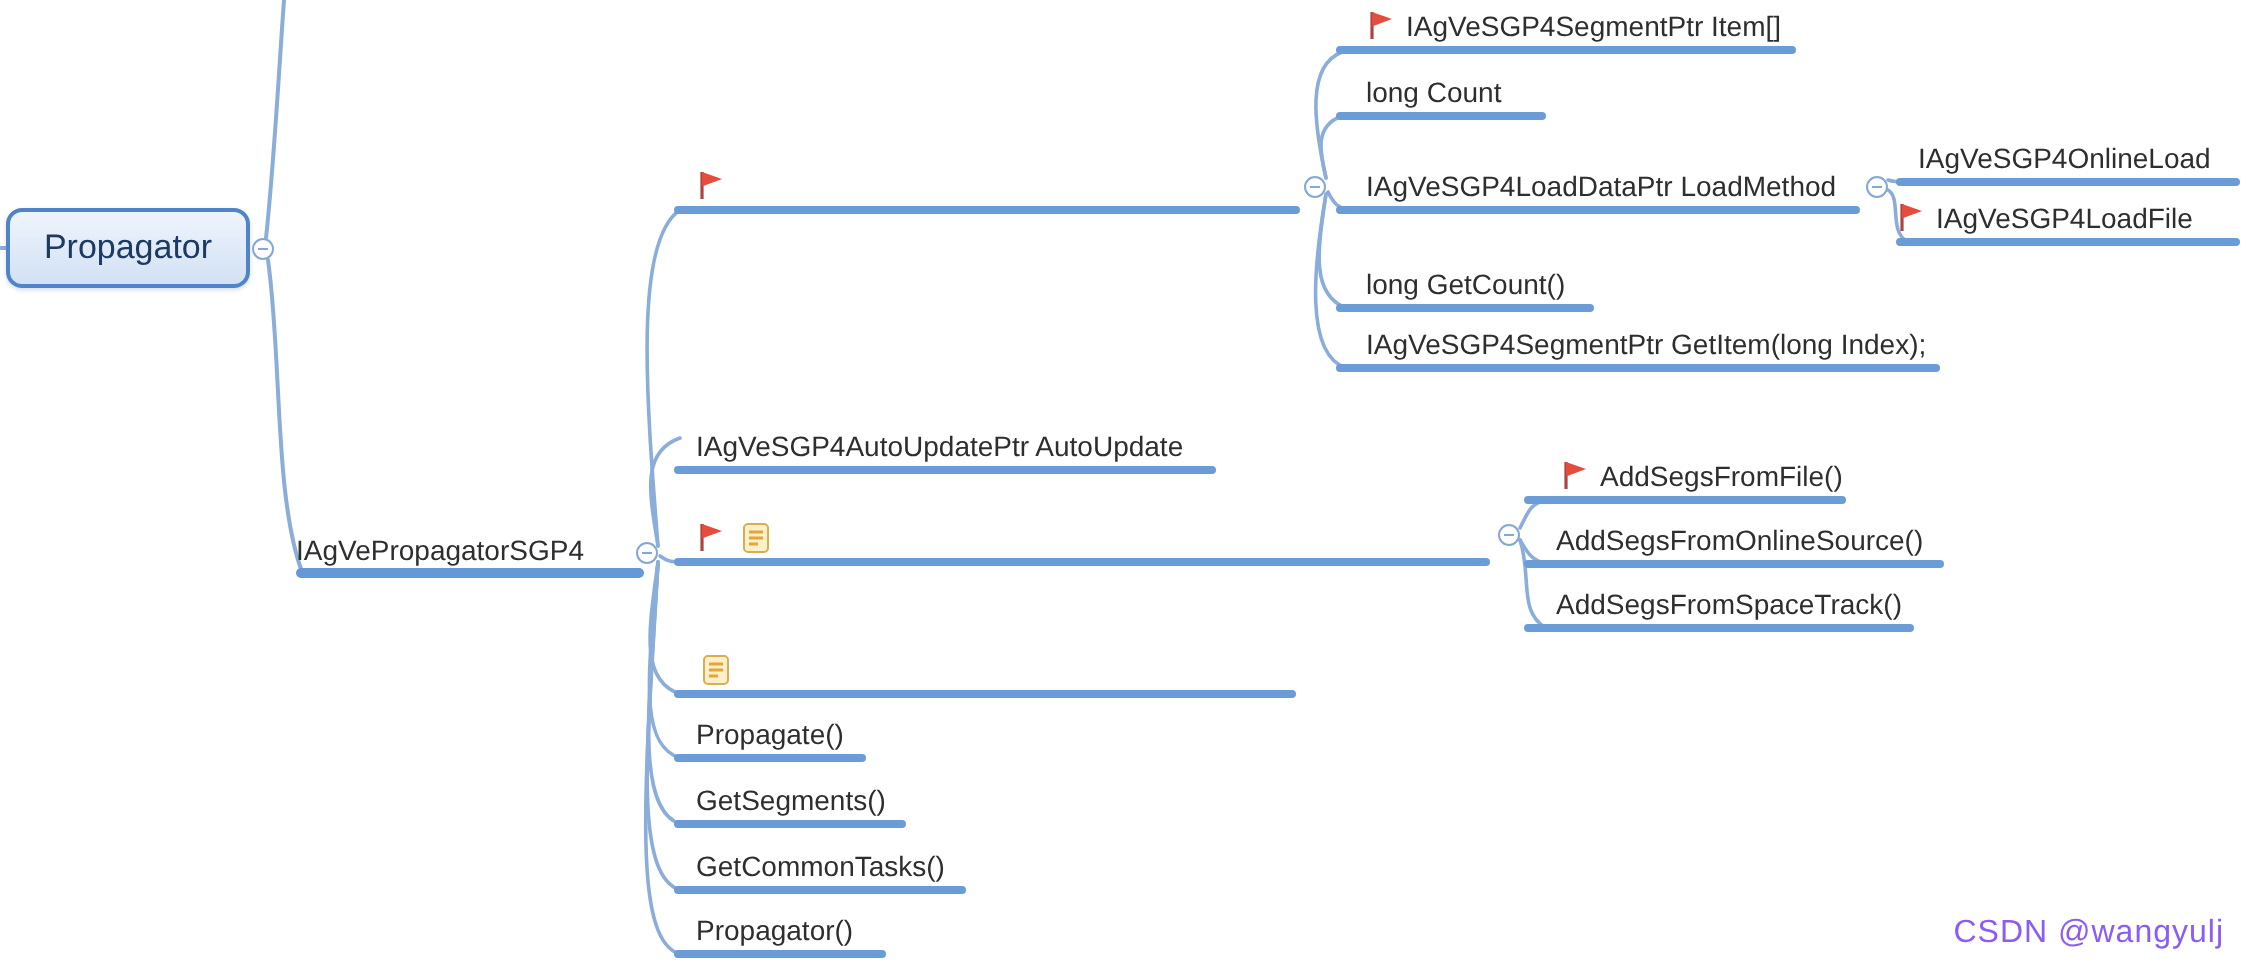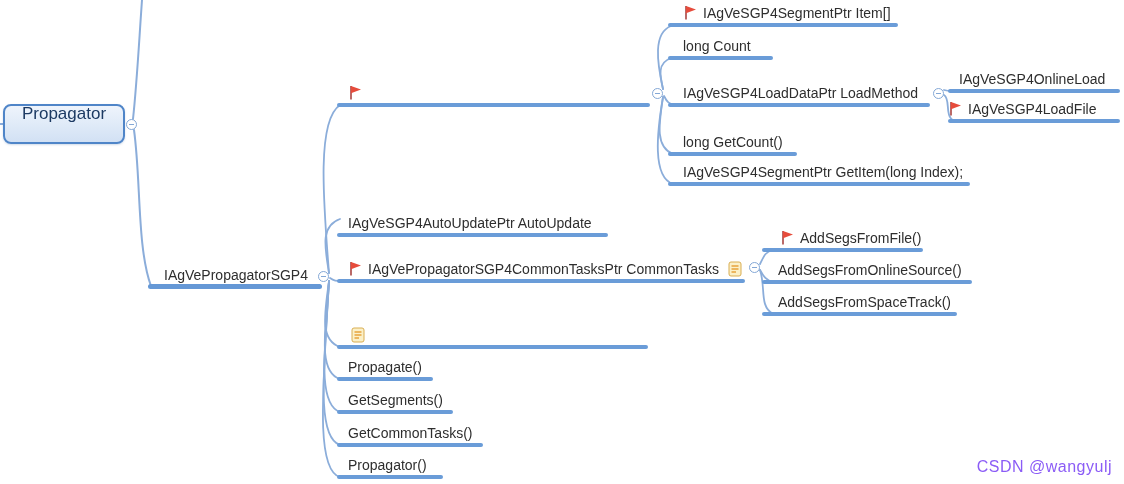--- a/index.html
+++ b/index.html
@@ -22,21 +22,21 @@
   .node::after{
     content:"";position:absolute;left:0;right:0;bottom:0;height:4px;
     border-radius:2px;background:#6a9cd8;
   }
   .node.thick::after{height:5px;border-radius:2.5px;background:#6598d6;}
   .lbl{line-height:16px;}
 
   
   .root{
     position:absolute;left:3px;top:104px;width:122px;height:40px;z-index:2;
-    display:flex;justify-content:center;box-sizing:border-box;
+    display:flex;align-items:center;justify-content:center;box-sizing:border-box;
     background:linear-gradient(#eef4fc,#d2e1f4);
     border:2px solid #4f85c8;border-radius:8px;
     font-size:17px;color:#1c3a63;
     box-shadow:0 1px 2px rgba(80,120,170,.25);
   }
 
   
   .collapse{
     position:absolute;width:11px;height:11px;z-index:3;box-sizing:border-box;
     border:1px solid #84a8d6;border-radius:50%;background:#fff;cursor:pointer;
@@ -82,21 +82,21 @@
   <path d="M760,264 C764,256 765,252 773,250"></path>
   <path d="M760,270 C764,277 766,280 773,282"></path>
   <path d="M760,270 C766,288 759,306 773,314"></path>
 </svg>
 
 <div class="root">
   <span class="lbl">Propagator</span>
 </div>
 <div class="collapse" style="left:126px;top:119px" title=""></div>
 
-<div class="node thick" style="left:148px;top:259px;width:174px;padding-left:16px">
+<div class="node thick" style="left:148px;top:259px;width:174px;padding-left:0">
   <span class="lbl">IAgVePropagatorSGP4</span>
 </div>
 <div class="collapse" style="left:318px;top:271px"></div>
 
 <div class="node" style="left:337px;top:77px;width:313px">
   <span class="flag-wrap">
       <svg width="14" height="16" viewBox="0 0 14 16">
         <path d="M3 1 v13.5" stroke="#a94442" stroke-width="1.6"></path>
         <path d="M3 1 L13 4.5 L3 8.2 Z" fill="#e64c3c"></path>
       </svg>
@@ -108,21 +108,20 @@
   <span class="lbl">IAgVeSGP4AutoUpdatePtr AutoUpdate</span>
 </div>
 
 <div class="node" style="left:337px;top:253px;width:408px">
   <span class="flag-wrap">
       <svg width="14" height="16" viewBox="0 0 14 16">
         <path d="M3 1 v13.5" stroke="#a94442" stroke-width="1.6"></path>
         <path d="M3 1 L13 4.5 L3 8.2 Z" fill="#e64c3c"></path>
       </svg>
     </span>
-  <span class="lbl">IAgVePropagatorSGP4CommonTasksPtr CommonTasks</span>
   <span class="note-wrap">
       <svg width="14" height="16" viewBox="0 0 14 16">
         <rect x="1" y="1" width="12" height="14" rx="2" fill="#fbf0c8" stroke="#d9ae53"></rect>
         <path d="M3.5 5 h7 M3.5 8 h7 M3.5 11 h4.5" stroke="#e8a33d" stroke-width="1.4"></path>
       </svg>
     </span>
 </div>
 <div class="collapse" style="left:749px;top:262px"></div>
 
 <div class="node" style="left:337px;top:319px;width:311px">

